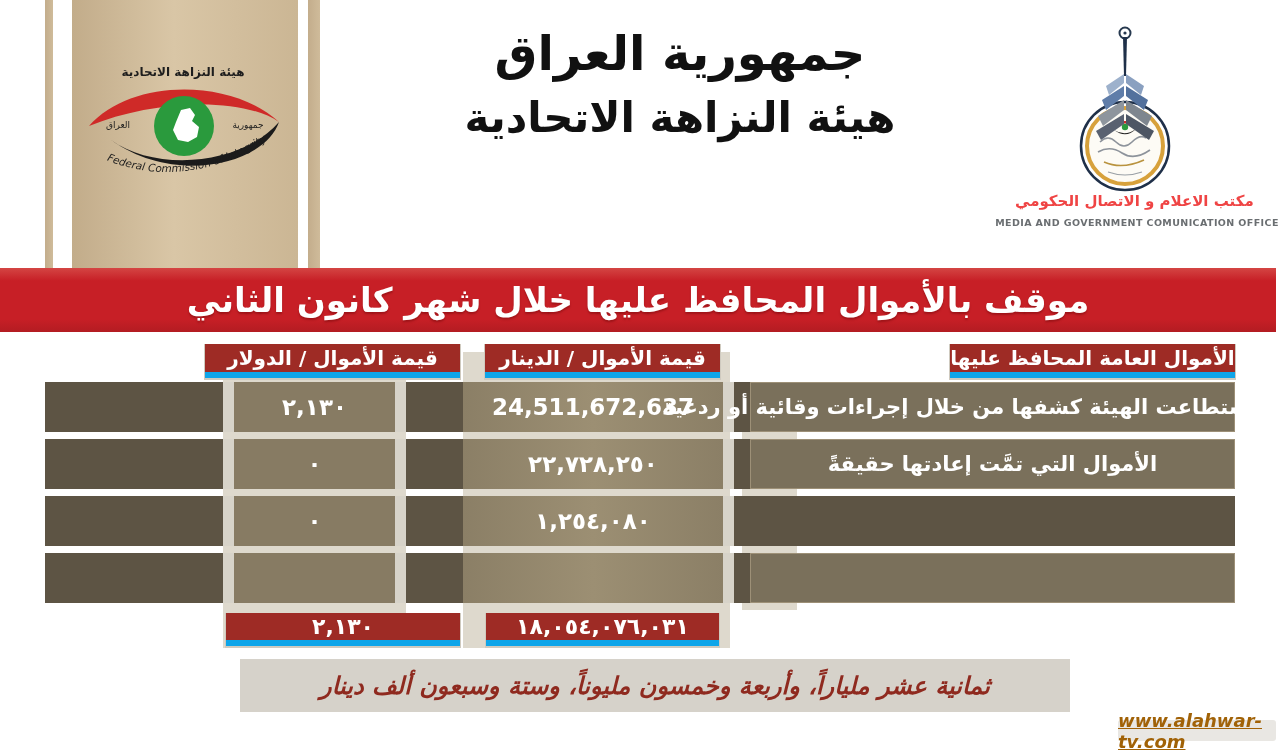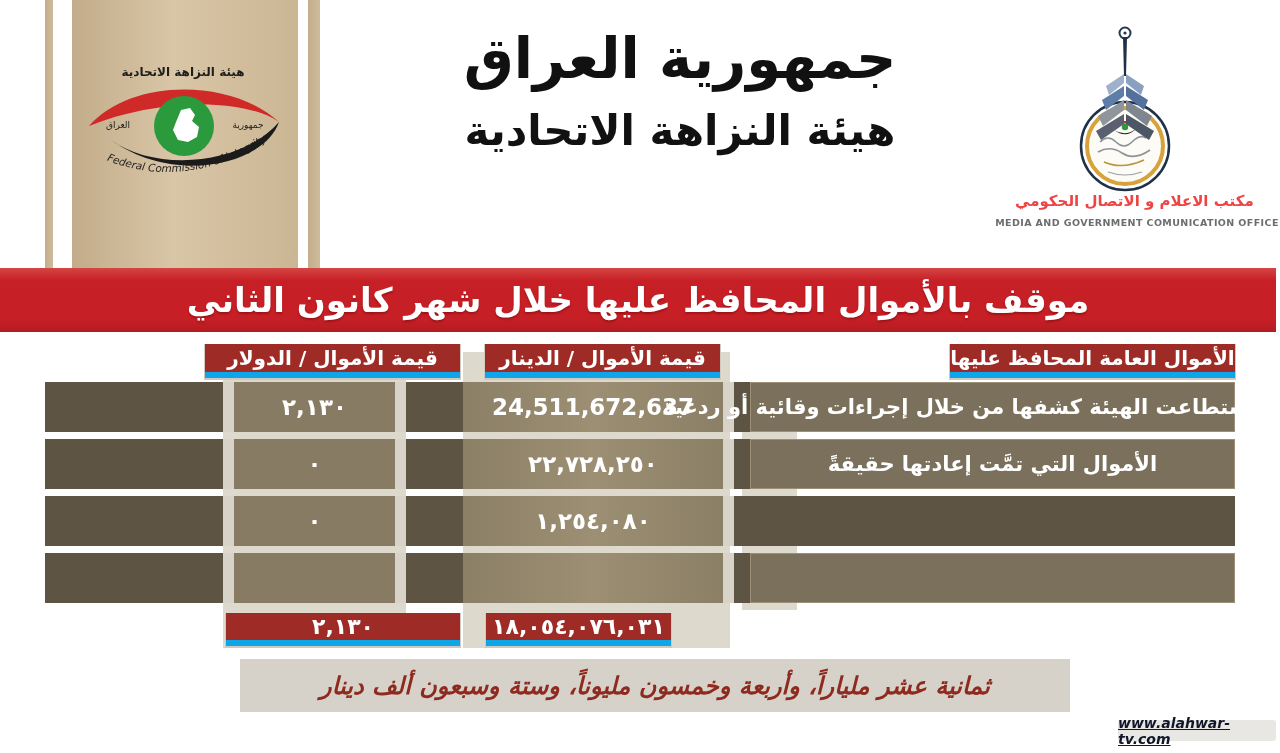--- a/index.html
+++ b/index.html
@@ -10,21 +10,21 @@
   .card{position:absolute;left:45px;top:0;width:275px;height:270px;}
   .card .strip{position:absolute;top:0;height:270px;background:linear-gradient(90deg,#c3ad8c,#cfbb9a);}
   .card .strip.s1{left:0;width:8px;}
   .card .strip.s2{left:263px;width:12px;}
   .card .panel{position:absolute;left:27px;top:0;width:226px;height:270px;
                background:linear-gradient(90deg,#c2ac8a 0%,#d9c6a6 45%,#cbb694 100%);}
   .eye-logo{position:absolute;left:13px;top:60px;}
 
   
   .callig{position:absolute;left:440px;top:16px;width:480px;text-align:center;color:#111;}
-  .callig .l1{font-size:56px;font-weight:bold;white-space:nowrap;line-height:1.55;}
+  .callig .l1{font-size:48px;font-weight:bold;white-space:nowrap;line-height:1.55;}
   .callig .l2{font-size:42px;font-weight:bold;white-space:nowrap;line-height:1.35;}
 
   
   .media-logo{position:absolute;left:1040px;top:24px;}
   .media-ar{position:absolute;left:1015px;top:192px;width:210px;text-align:center;
             color:#ef4444;font-size:15px;font-weight:bold;white-space:nowrap;}
   .media-en{position:absolute;left:995px;top:217px;width:284px;text-align:center;
             color:#6a6e71;font-size:9.5px;font-weight:600;letter-spacing:.4px;white-space:nowrap;}
 
   
@@ -43,21 +43,21 @@
   
   .chip{position:absolute;background:#9e2b25;color:#fff;font-weight:bold;
         display:flex;align-items:center;justify-content:center;direction:rtl;
         border-bottom:6px solid #0ea5e9;box-shadow:0 1px 0 1px #cfcabf;}
   .chip.h{top:344px;height:34px;font-size:20px;}
   .chip.h.dollar{left:205px;width:255px;}
   .chip.h.dinar{left:485px;width:235px;}
   .chip.h.cat{left:950px;width:285px;}
   .chip.tot{top:613px;height:33px;font-size:22px;}
   .chip.tot.dollar{left:226px;width:234px;}
-  .chip.tot.dinar{left:486px;width:185px;}
+  .chip.tot.dinar{left:486px;width:233px;}
   .chip.tot.label{left:935px;width:133px;font-size:20px;}
 
   
   .row{position:absolute;left:45px;width:1190px;height:50px;background:#5d5444;}
   .row .seg{position:absolute;top:0;height:50px;display:flex;align-items:center;justify-content:center;}
   .row .div1{left:178px;width:11px;background:#d7d3c9;}
   .row .dollar{left:189px;width:161px;background:#877b63;color:#fff;font-size:23px;font-weight:bold;direction:rtl;}
   .row .div2{left:350px;width:11px;background:#d7d3c9;}
   .row .dinar{left:418px;width:260px;background:linear-gradient(90deg,#8b7f66 0%,#9c8f73 50%,#8b7f66 100%);
               color:#fff;font-size:23px;font-weight:bold;direction:rtl;}
@@ -67,21 +67,21 @@
   .r1{top:382px;} .r2{top:439px;} .r3{top:496px;} .r4{top:553px;}
 
   
   .footer-bar{position:absolute;left:240px;top:659px;width:830px;height:53px;background:#d6d2ca;
               display:flex;align-items:center;justify-content:center;}
   .footer-bar .t{color:#8f2a1f;font-size:24px;font-weight:bold;direction:rtl;white-space:nowrap;font-style:italic;}
 
   
   .watermark{position:absolute;left:1118px;top:720px;width:158px;height:21px;background:#e9e7e3;
              border-radius:3px;display:flex;align-items:center;justify-content:center;}
-  .watermark .t{color:#0f172a;font-size:14px;font-weight:bold;font-style:italic;text-decoration:underline;}
+  .watermark .t{color:#a16207;font-size:18px;font-weight:bold;font-style:italic;text-decoration:underline;}
 
   svg text{font-family:"DejaVu Sans",sans-serif;}
 </style>
 </head>
 <body>
 
 <div class="canvas">
 
   <div class="card">
     <div class="strip s1"></div>

